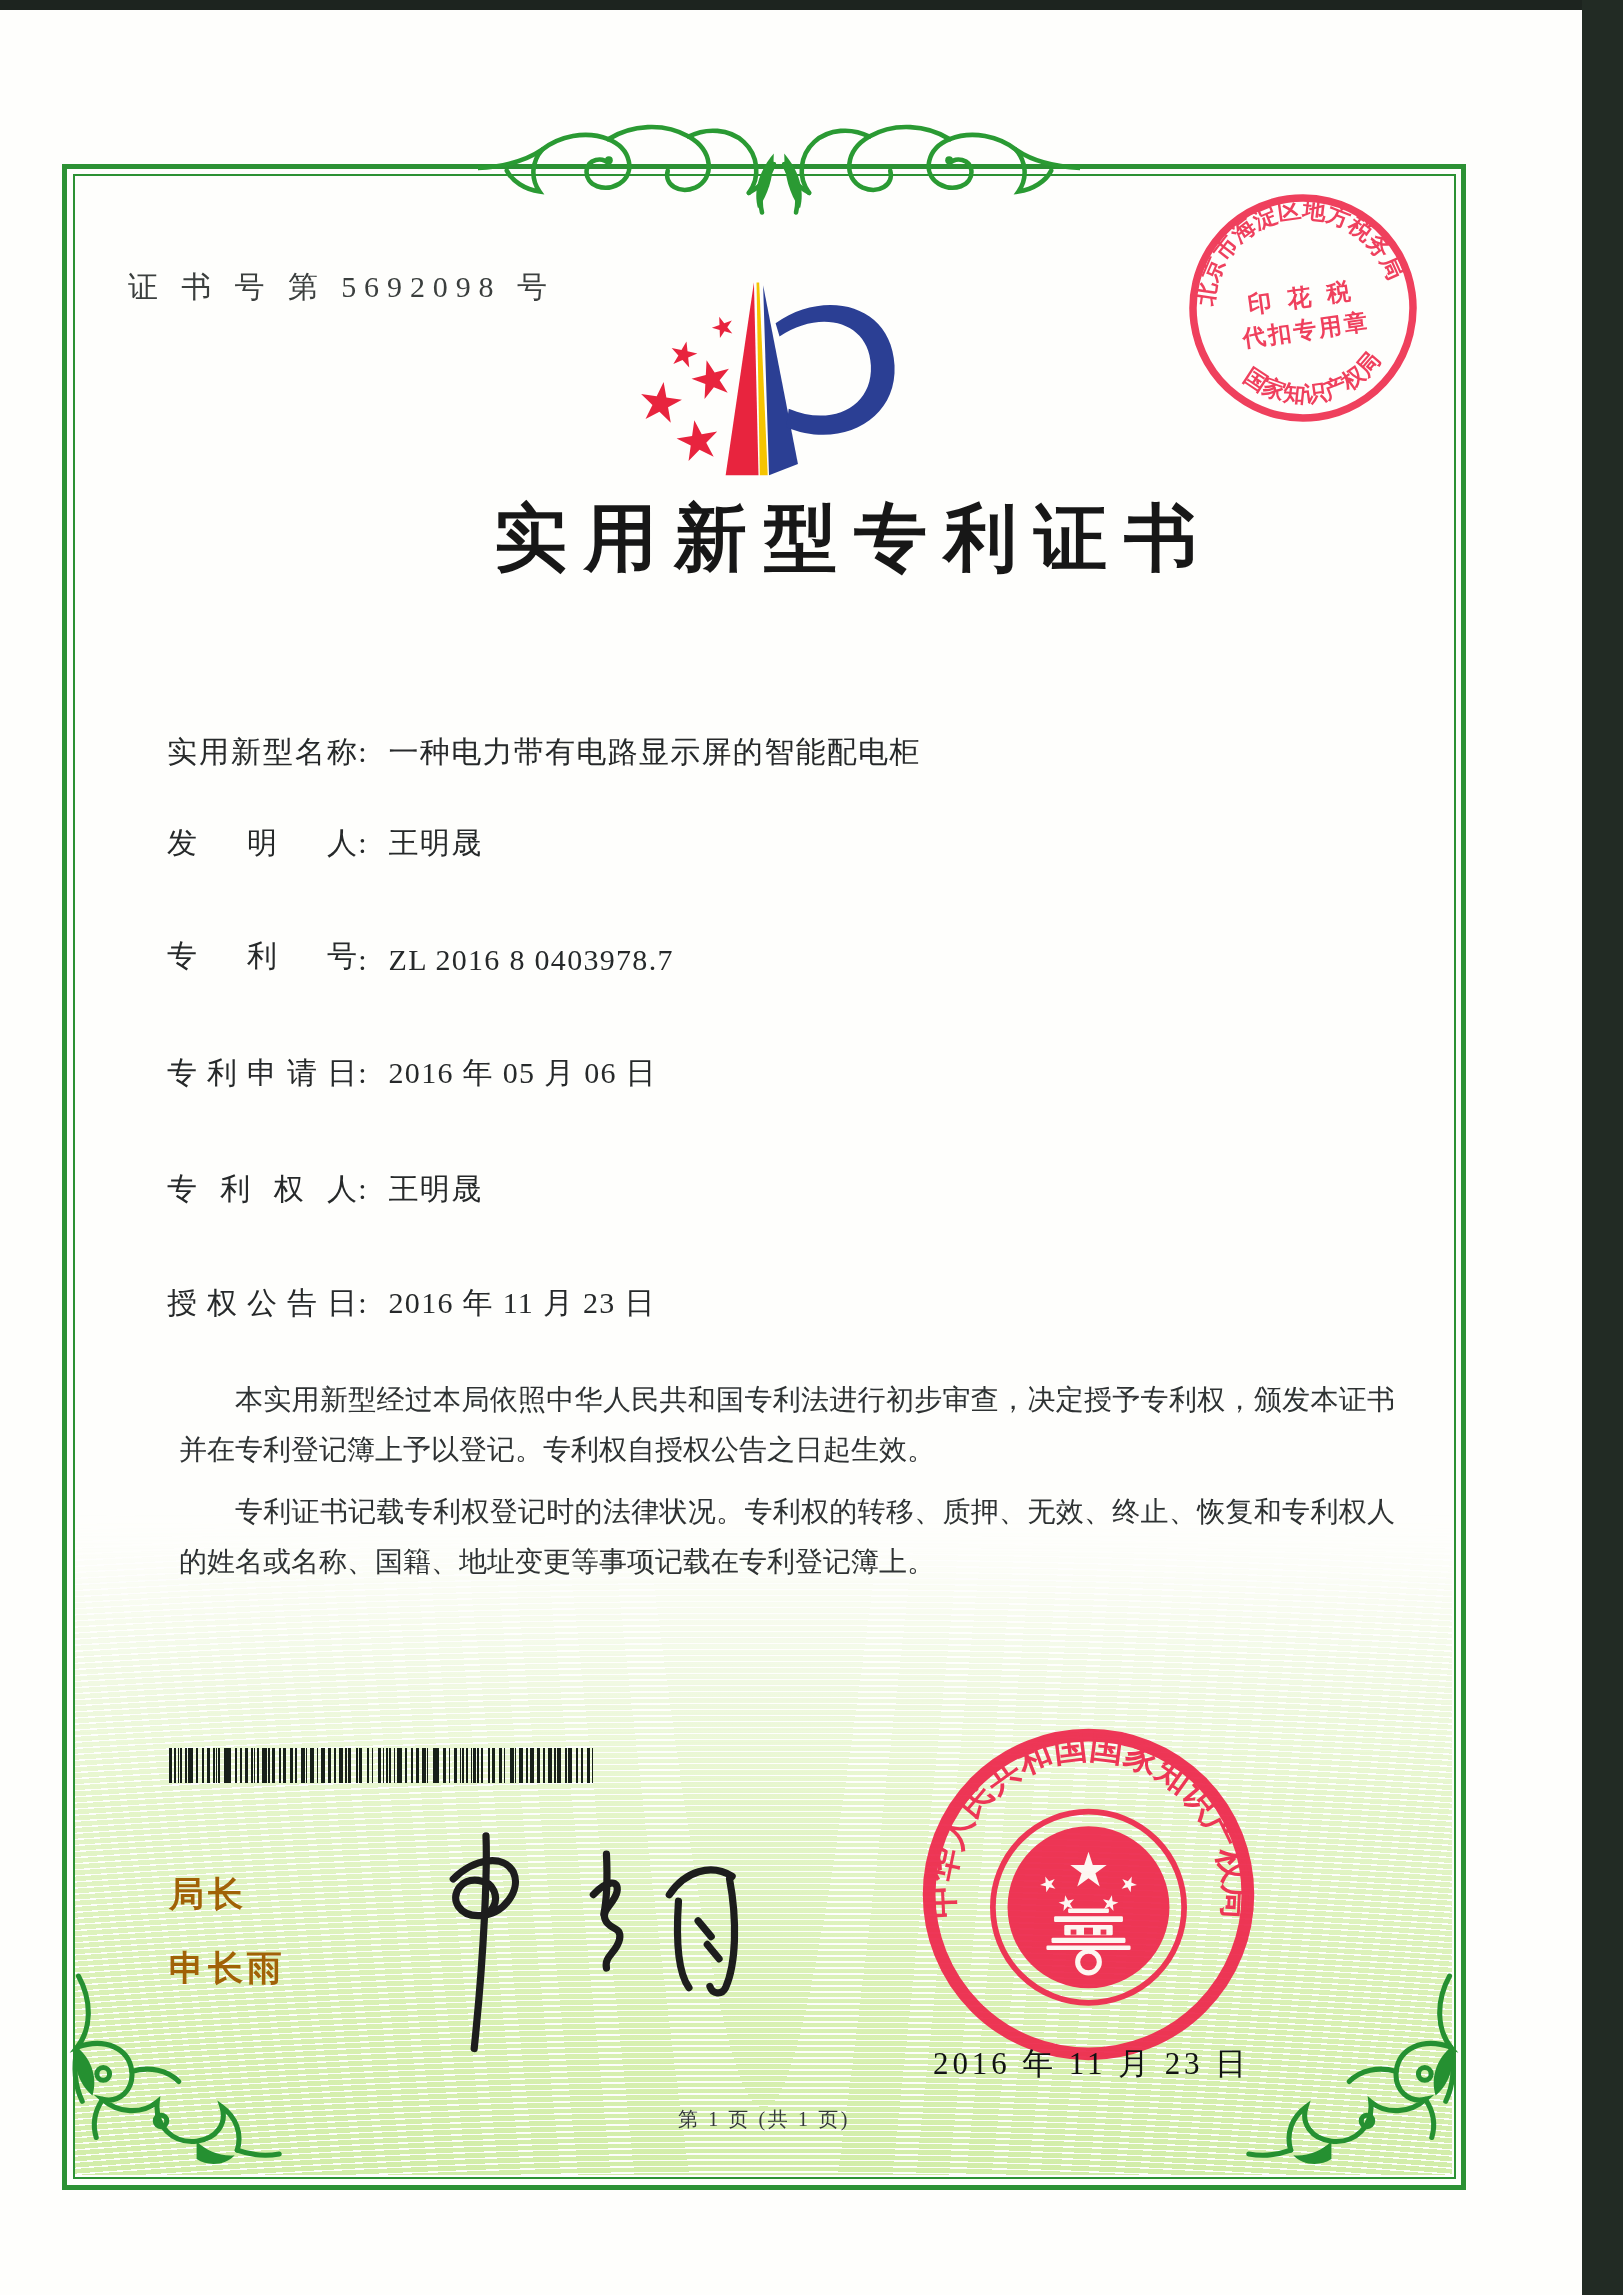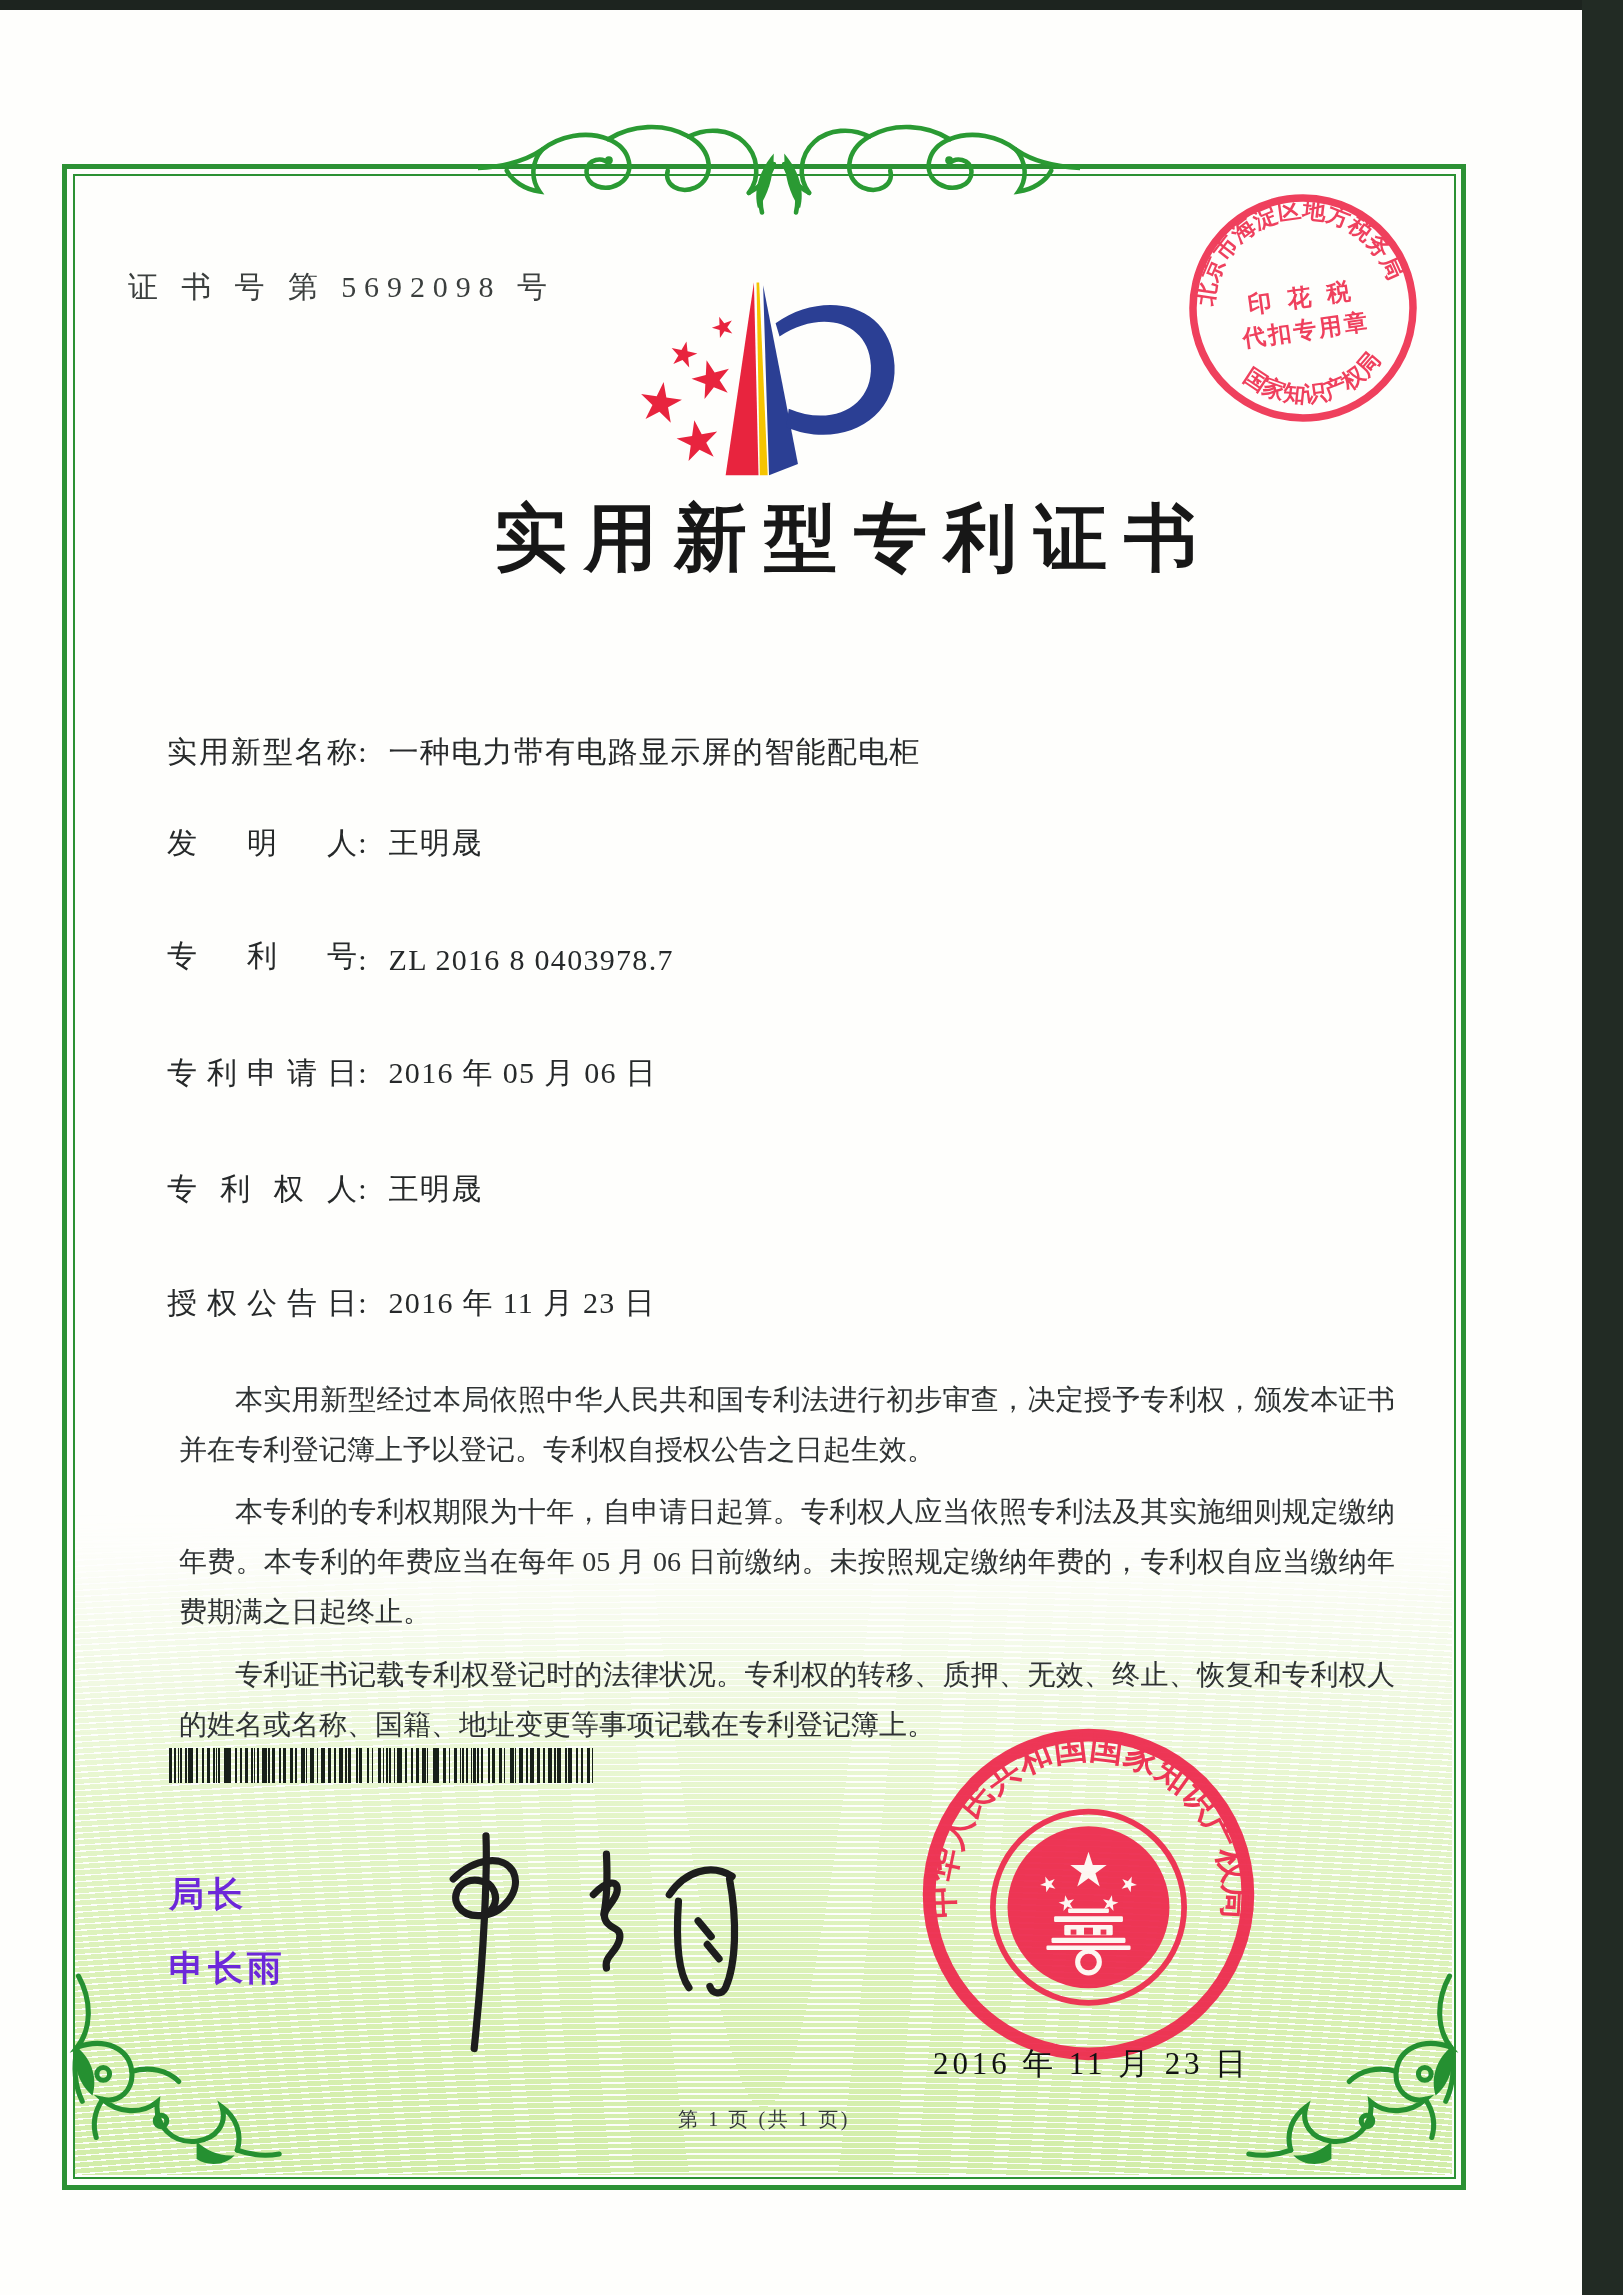--- a/index.html
+++ b/index.html
@@ -41,21 +41,21 @@
     font-size:28px;line-height:1.79;text-align:justify;color:#2e3233;}
   .body-text p{margin:12px;text-indent:2em;}
 
   .barcode{position:absolute;left:169px;top:1748px;width:424px;height:35px;z-index:3;
     background-image:
       repeating-linear-gradient(90deg,#172019 0 2px,transparent 2px 5.2px,#172019 5.2px 6.5px,transparent 6.5px 11px),
       repeating-linear-gradient(90deg,#172019 0 2.6px,transparent 2.6px 8.5px,#172019 8.5px 9.8px,transparent 9.8px 19px);
   }
 
   .signer{position:absolute;left:169px;z-index:3;font-family:"Liberation Sans","DejaVu Sans",sans-serif;
-    font-weight:700;font-size:35px;color:#6d28d9;letter-spacing:3.9px;}
+    font-weight:700;font-size:35px;color:#a16207;letter-spacing:3.9px;}
   .signer.title-line{top:1871px;}
   .signer.name-line{top:1945px;}
 
   .signature{position:absolute;left:376px;top:1816px;width:419px;height:249px;z-index:4;}
 
   .seal{position:absolute;left:910px;top:1716px;width:357px;height:357px;z-index:3;opacity:.94;}
   .seal-date{position:absolute;left:915px;top:2043px;width:353px;z-index:4;text-align:center;
     font-size:31px;color:#101212;letter-spacing:3.9px;white-space:nowrap;}
 
   .tax-stamp{position:absolute;left:1178px;top:183px;width:250px;height:250px;z-index:3;
@@ -182,21 +182,20 @@
     <span class="f-value">王明晟</span>
   </div>
   <div class="field-row" style="top:1283px">
     <span class="f-label">授权公告日</span><span class="f-colon">:</span>
     <span class="f-value">2016 年 11 月 23 日</span>
   </div>
 </div>
 
 <div class="body-text">
   <p>本实用新型经过本局依照中华人民共和国专利法进行初步审查，决定授予专利权，颁发本证书并在专利登记簿上予以登记。专利权自授权公告之日起生效。</p>
-  <p>本专利的专利权期限为十年，自申请日起算。专利权人应当依照专利法及其实施细则规定缴纳年费。本专利的年费应当在每年 05 月 06 日前缴纳。未按照规定缴纳年费的，专利权自应当缴纳年费期满之日起终止。</p>
   <p>专利证书记载专利权登记时的法律状况。专利权的转移、质押、无效、终止、恢复和专利权人的姓名或名称、国籍、地址变更等事项记载在专利登记簿上。</p>
 </div>
 
 <div class="barcode"></div>
 
 <div class="signer title-line">局长</div>
 <div class="signer name-line">申长雨</div>
 
 <svg class="signature" viewBox="0 0 640 380">
   <g stroke="#1d1d1d" fill="none" stroke-width="11" stroke-linecap="round" stroke-linejoin="round">

